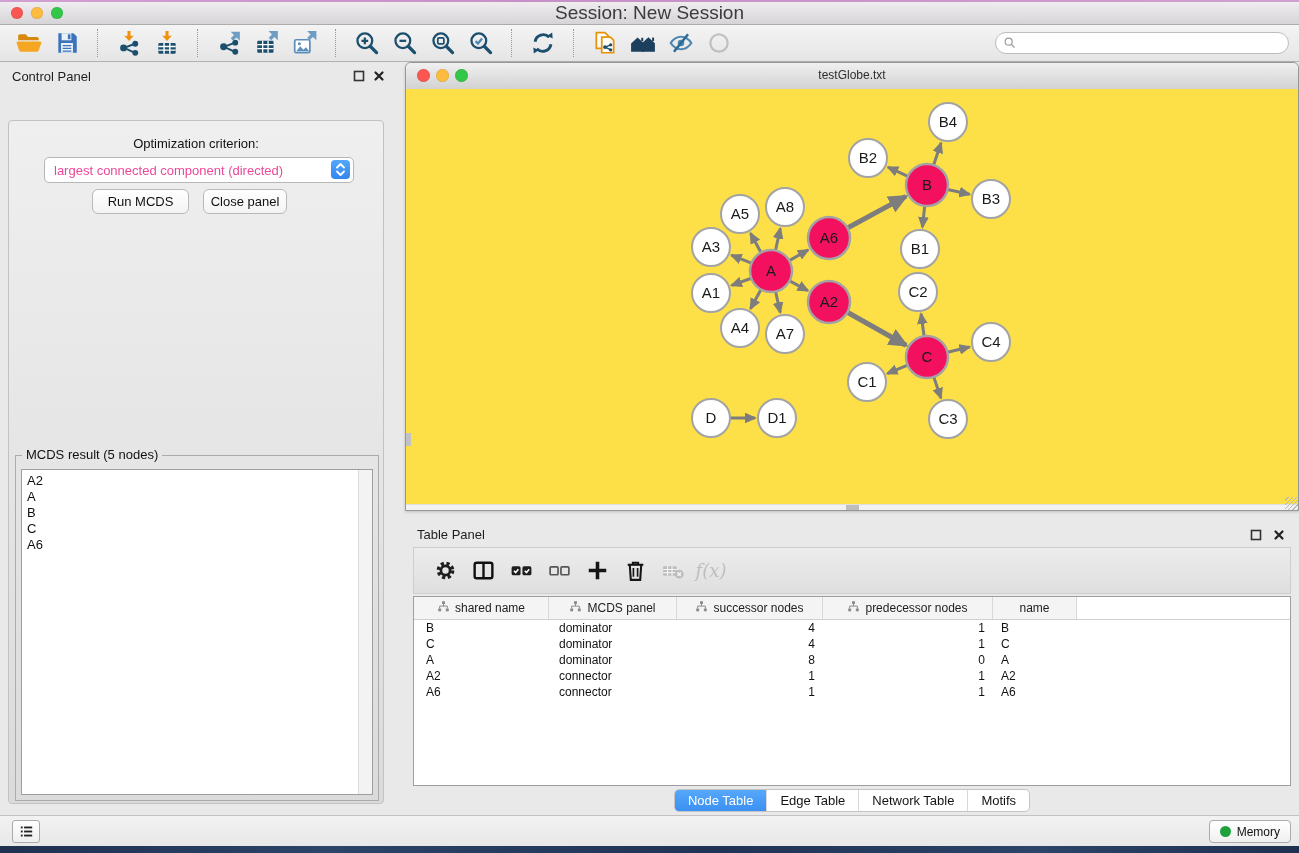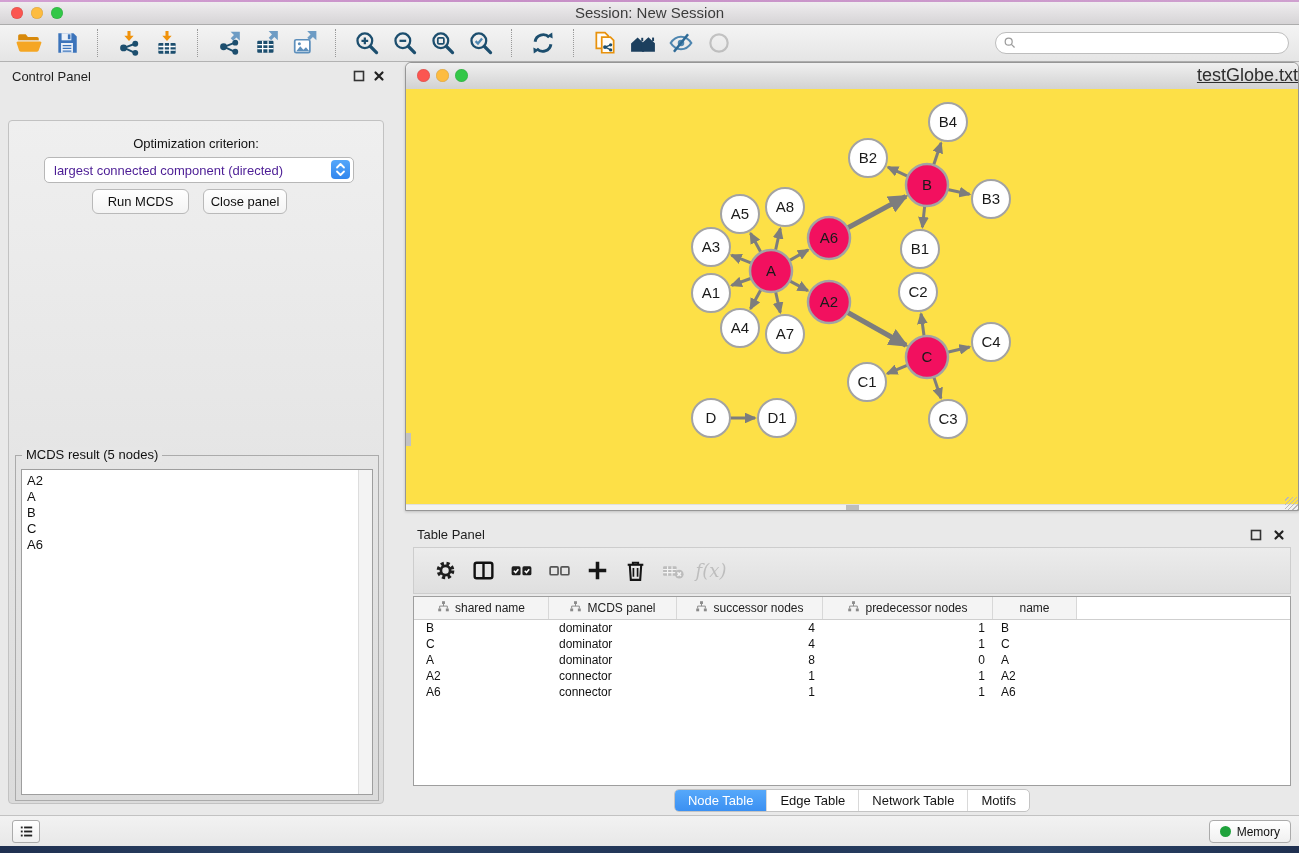--- a/index.html
+++ b/index.html
@@ -3,21 +3,21 @@
 <meta charset="utf-8">
 <style>
   html,body{margin:0;padding:0;}
   .app{position:relative;width:1299px;height:853px;background:#E9E9E9;font-family:"Liberation Sans",sans-serif;overflow:hidden;-webkit-font-smoothing:antialiased;}
   
   .top-strip{position:absolute;top:0;left:0;right:0;height:2px;background:linear-gradient(90deg,#D3A0D3,#C78FC7 40%,#CFA0CF);}
   
   .titlebar{position:absolute;top:2px;left:0;right:0;height:22px;background:linear-gradient(#EFEDEF,#D6D4D6);border-bottom:1px solid #ACACAC;}
   .traffic{position:absolute;top:5px;left:11px;display:flex;gap:8px;}
   .light{width:12px;height:12px;border-radius:50%;box-shadow:inset 0 0 1px rgba(0,0,0,.35);}
-  .titlebar .t-title{text-align:center;font-size:15px;color:#3C3C3C;line-height:21px;}
+  .titlebar .t-title{text-align:center;font-size:19px;color:#3C3C3C;line-height:21px;}
   
   .toolbar{position:absolute;top:25px;left:0;right:0;height:37px;background:linear-gradient(#F4F4F4,#E5E5E5);border-bottom:1px solid #B2B2B2;display:flex;align-items:center;padding:0 10px;box-sizing:border-box;}
   .tb-row{display:flex;align-items:center;flex:1;}
   .tb-btn{width:32px;height:30px;display:flex;align-items:center;justify-content:center;margin:0 3px;}
   .tb-btn svg{width:26px;height:26px;display:block;}
   .tb-btn.disabled{opacity:.45;filter:grayscale(.6);}
   .tb-sep{width:1px;height:28px;border-left:1px dotted #999;margin:0 11px;}
   .search-wrap{margin-left:auto;width:294px;height:22px;background:#fff;border:1px solid #BDBDBD;border-radius:12px;display:flex;align-items:center;padding:0 7px;box-sizing:border-box;}
   .search-wrap svg{width:14px;height:14px;flex:none;}
   .search-wrap input{border:none;outline:none;background:transparent;flex:1;font-size:12px;font-family:"Liberation Sans",sans-serif;height:18px;}
@@ -27,36 +27,36 @@
   .mini-btn{position:absolute;top:8px;width:12px;height:12px;}
   .mini-btn svg{width:12px;height:12px;display:block;}
   .seg{display:flex;background:#fff;border:1px solid #C4C4C4;border-radius:5px;height:23px;box-sizing:border-box;overflow:hidden;}
   .seg>div{padding:0 13px;font-size:13px;line-height:21px;color:#141414;border-left:1px solid #D9D9D9;white-space:nowrap;}
   .seg>div:first-child{border-left:none;}
   .seg>div.active{background:linear-gradient(#56A8FA,#3B90F2);color:#fff;border-left-color:#3B90F2;}
   .cp-tabs-wrap{position:absolute;left:0;right:0;top:33px;display:flex;justify-content:center;}
   .cp-content{position:absolute;left:8px;right:10px;top:58px;height:682px;border:1px solid #C2C2C2;border-radius:4px;background:linear-gradient(#EFEFEF,#DBDBDB);}
   .opt-label{position:absolute;top:15px;left:0;right:0;text-align:center;font-size:13px;color:#111;}
   .dropdown{position:absolute;left:35px;top:36px;width:310px;height:26px;background:#fff;border:1px solid #B7B7B7;border-radius:5px;box-sizing:border-box;display:flex;align-items:center;}
-  .dd-text{font-size:13px;color:#4c1d95;padding-left:9px;white-space:nowrap;}
+  .dd-text{font-size:13px;color:#ec4899;padding-left:9px;white-space:nowrap;}
   .dd-stepper{position:absolute;right:3px;top:2px;width:19px;height:19px;background:linear-gradient(#55A7FA,#3186EE);border-radius:4px;display:flex;align-items:center;justify-content:center;}
   .dd-stepper svg{width:13px;height:17px;}
   .btn{position:absolute;height:25px;background:linear-gradient(#FFFFFF,#F3F3F3);border:1px solid #B9B9B9;border-radius:6px;font-size:13px;color:#111;display:flex;align-items:center;justify-content:center;box-sizing:border-box;}
   .groupbox{position:absolute;left:6px;right:4px;top:334px;bottom:2px;border:1px solid #ABABAB;}
   .legend{position:absolute;top:-9px;left:6px;background:#E6E6E6;padding:0 4px;font-size:13px;color:#111;}
   .result-list{position:absolute;left:5px;right:5px;top:13px;bottom:5px;background:#fff;border:1px solid #9E9E9E;}
   .scrolltrack{position:absolute;right:0;top:0;bottom:0;width:13px;background:#F3F3F3;border-left:1px solid #DDDDDD;}
   .result-item{font-size:13px;line-height:16px;padding:0 5px;color:#111;}
   .result-items{padding-top:3px;}
   
   .netwin{position:absolute;left:405px;top:62px;width:894px;height:449px;border:1px solid #969696;border-radius:6px 6px 0 0;background:#fff;box-sizing:border-box;box-shadow:0 1px 3px rgba(0,0,0,.18);}
   .net-titlebar{position:relative;height:26px;background:linear-gradient(#F0F0F0,#D2D2D2);border-bottom:1px solid #A8A8A8;border-radius:6px 6px 0 0;}
   .net-traffic{position:absolute;top:6px;left:11px;display:flex;gap:6px;}
   .light2{width:13px;height:13px;border-radius:50%;box-shadow:inset 0 0 1px rgba(0,0,0,.35);}
-  .net-title{text-align:right;font-size:18px;color:#2E2E2E;line-height:25px;text-decoration:underline;}
+  .net-title{text-align:center;font-size:12px;color:#2E2E2E;line-height:25px;}
   .canvas{position:absolute;left:0;right:0;top:26px;bottom:0;background:#fde047;overflow:hidden;}
   .canvas svg{display:block;}
   .v-thumb{position:absolute;left:0;top:344px;width:5px;height:13px;background:#C2C2C2;}
   .h-track{position:absolute;left:0;right:0;bottom:0;height:5px;background:#F2F2F2;border-top:1px solid #E0E0E0;}
   .h-thumb{position:absolute;left:440px;bottom:0;width:13px;height:5px;background:#BDBDBD;}
   .grip{position:absolute;right:0;bottom:0;width:13px;height:13px;background:repeating-linear-gradient(135deg,transparent 0 2px,#B9B9B9 2px 3px);}
   
   .tpanel{position:absolute;left:405px;top:520px;width:894px;height:295px;background:#E9E9E9;}
   .t-toolbar{position:absolute;left:8px;right:8px;top:27px;height:47px;background:linear-gradient(#ECECEC,#DFDFDF);border:1px solid #CDCDCD;box-sizing:border-box;display:flex;align-items:center;padding-left:12px;}
   .tt-btn{width:30px;height:30px;display:flex;align-items:center;justify-content:center;margin:0 4px;}

